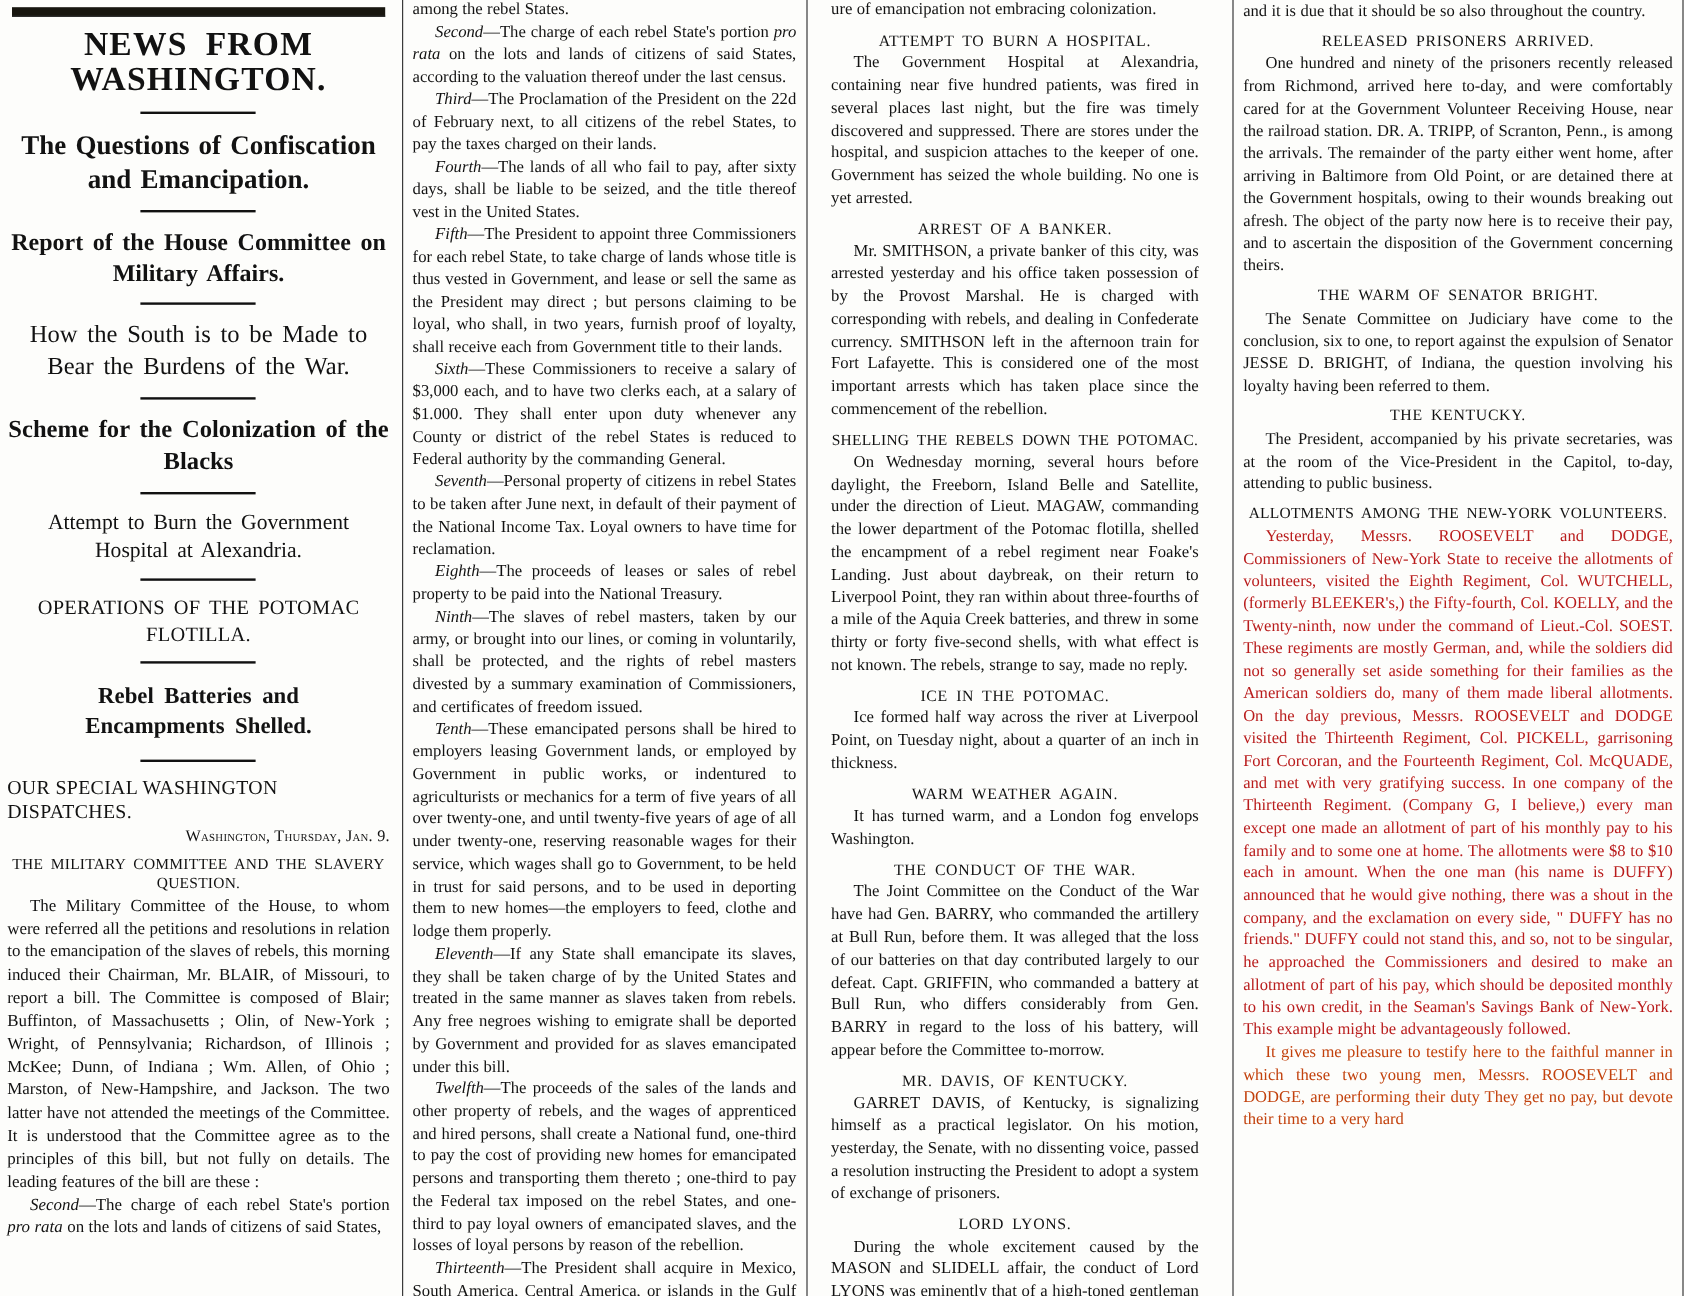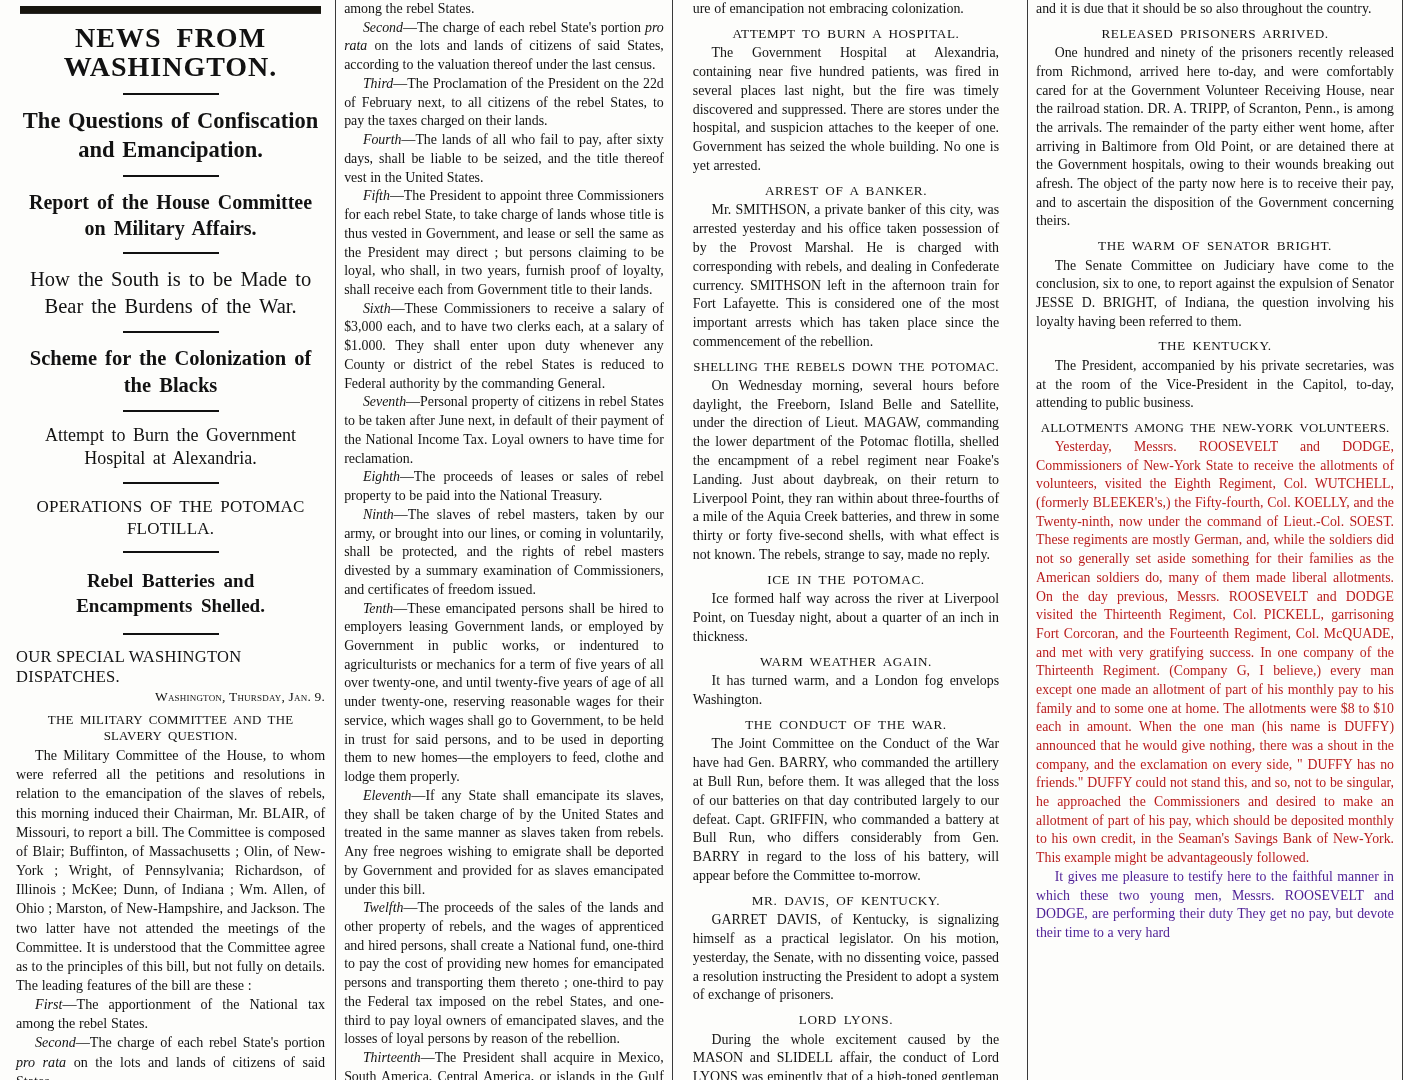--- a/index.html
+++ b/index.html
@@ -24,21 +24,21 @@
     box-sizing: border-box;
   }
   
   .col {
     box-sizing: border-box;
     height: 1080px;
     overflow: hidden;
     position: relative;
     padding: 0 8px;
   }
-  .col-1 { width: 349px; padding-left: 16px; padding-right: 10px; }
+  .col-1 { width: 349px; padding-left: 6px; padding-right: 10px; }
   .col-2 { width: 351px; border-left: 1px solid #3a3a3a; }
   .col-3 { width: 349px; border-left: 1px solid #3a3a3a; padding-left: 20px; }
   .col-4 { width: 392px; border-left: 1px solid #3a3a3a; border-right: 1px solid #3a3a3a; margin-left: 20px; }
 
   
   .top-rule {
     height: 7px;
     background: #18160f;
     margin: 6px 4px 2px 4px;
     border-bottom: 1px solid #2a2a2a;
@@ -152,21 +152,21 @@
   p.body.cont { text-indent: 0; }
   .it { font-style: italic; }
 
   .col-1 p.body { font-size: 14.1px; line-height: 1.36; }
   .col-2 p.body { font-size: 13.9px; line-height: 1.348; }
   .col-3 p.body { font-size: 13.9px; line-height: 1.352; }
   .col-4 p.body { font-size: 13.8px; line-height: 1.355; }
 
   
   .faded { color: #b91c1c; }
-  .faded2 { color: #4c1d95; }
+  .faded2 { color: #c2410c; }
 </style>
 </head>
 <body>
 
 <div class="page">
 
   <div class="col col-1">
     <div class="top-rule"></div>
 
     <div class="deck">
@@ -196,21 +196,20 @@
       <div class="deck-sep"></div>
     </div>
 
     <div class="hl-dispatch">OUR SPECIAL WASHINGTON DISPATCHES.</div>
     <div class="dateline">Washington, Thursday, Jan. 9.</div>
 
     <div class="subhead wide">THE MILITARY COMMITTEE AND THE SLAVERY QUESTION.</div>
 
     <p class="body">The Military Committee of the House, to whom were referred all the petitions and resolutions in relation to the emancipation of the slaves of rebels, this morning induced their Chairman, Mr. BLAIR, of Missouri, to report a bill. The Committee is composed of Blair; Buffinton, of Massachusetts ; Olin, of New-York ; Wright, of Pennsylvania; Richardson, of Illinois ; McKee; Dunn, of Indiana ; Wm. Allen, of Ohio ; Marston, of New-Hampshire, and Jackson. The two latter have not attended the meetings of the Committee. It is understood that the Committee agree as to the principles of this bill, but not fully on details. The leading features of the bill are these :</p>
 
-    <p class="body"><span class="it">First</span><span>—The apportionment of the National tax among the rebel States.</span></p>
 
     <p class="body"><span class="it">Second</span><span>—The charge of each rebel State's portion </span><span class="it">pro rata</span><span> on the lots and lands of citizens of said States,</span></p>
   </div>
 
   <div class="col col-2">
     <p class="body cont">among the rebel States.</p>
 
     <p class="body"><span class="it">Second</span><span>—The charge of each rebel State's portion </span><span class="it">pro rata</span><span> on the lots and lands of citizens of said States, according to the valuation thereof under the last census.</span></p>
 
     <p class="body"><span class="it">Third</span><span>—The Proclamation of the President on the 22d of February next, to all citizens of the rebel States, to pay the taxes charged on their lands.</span></p>

